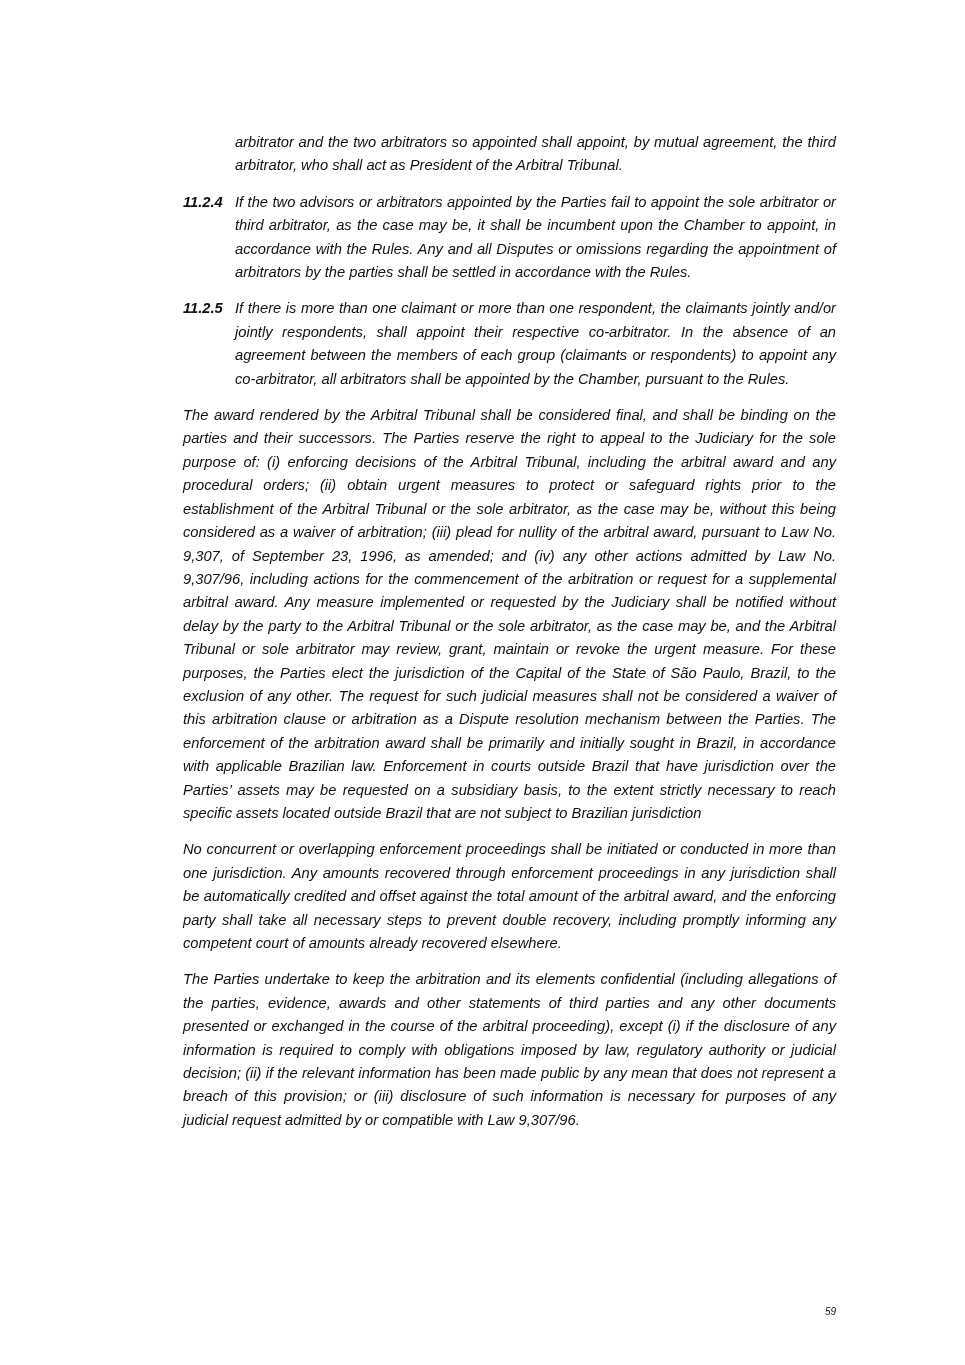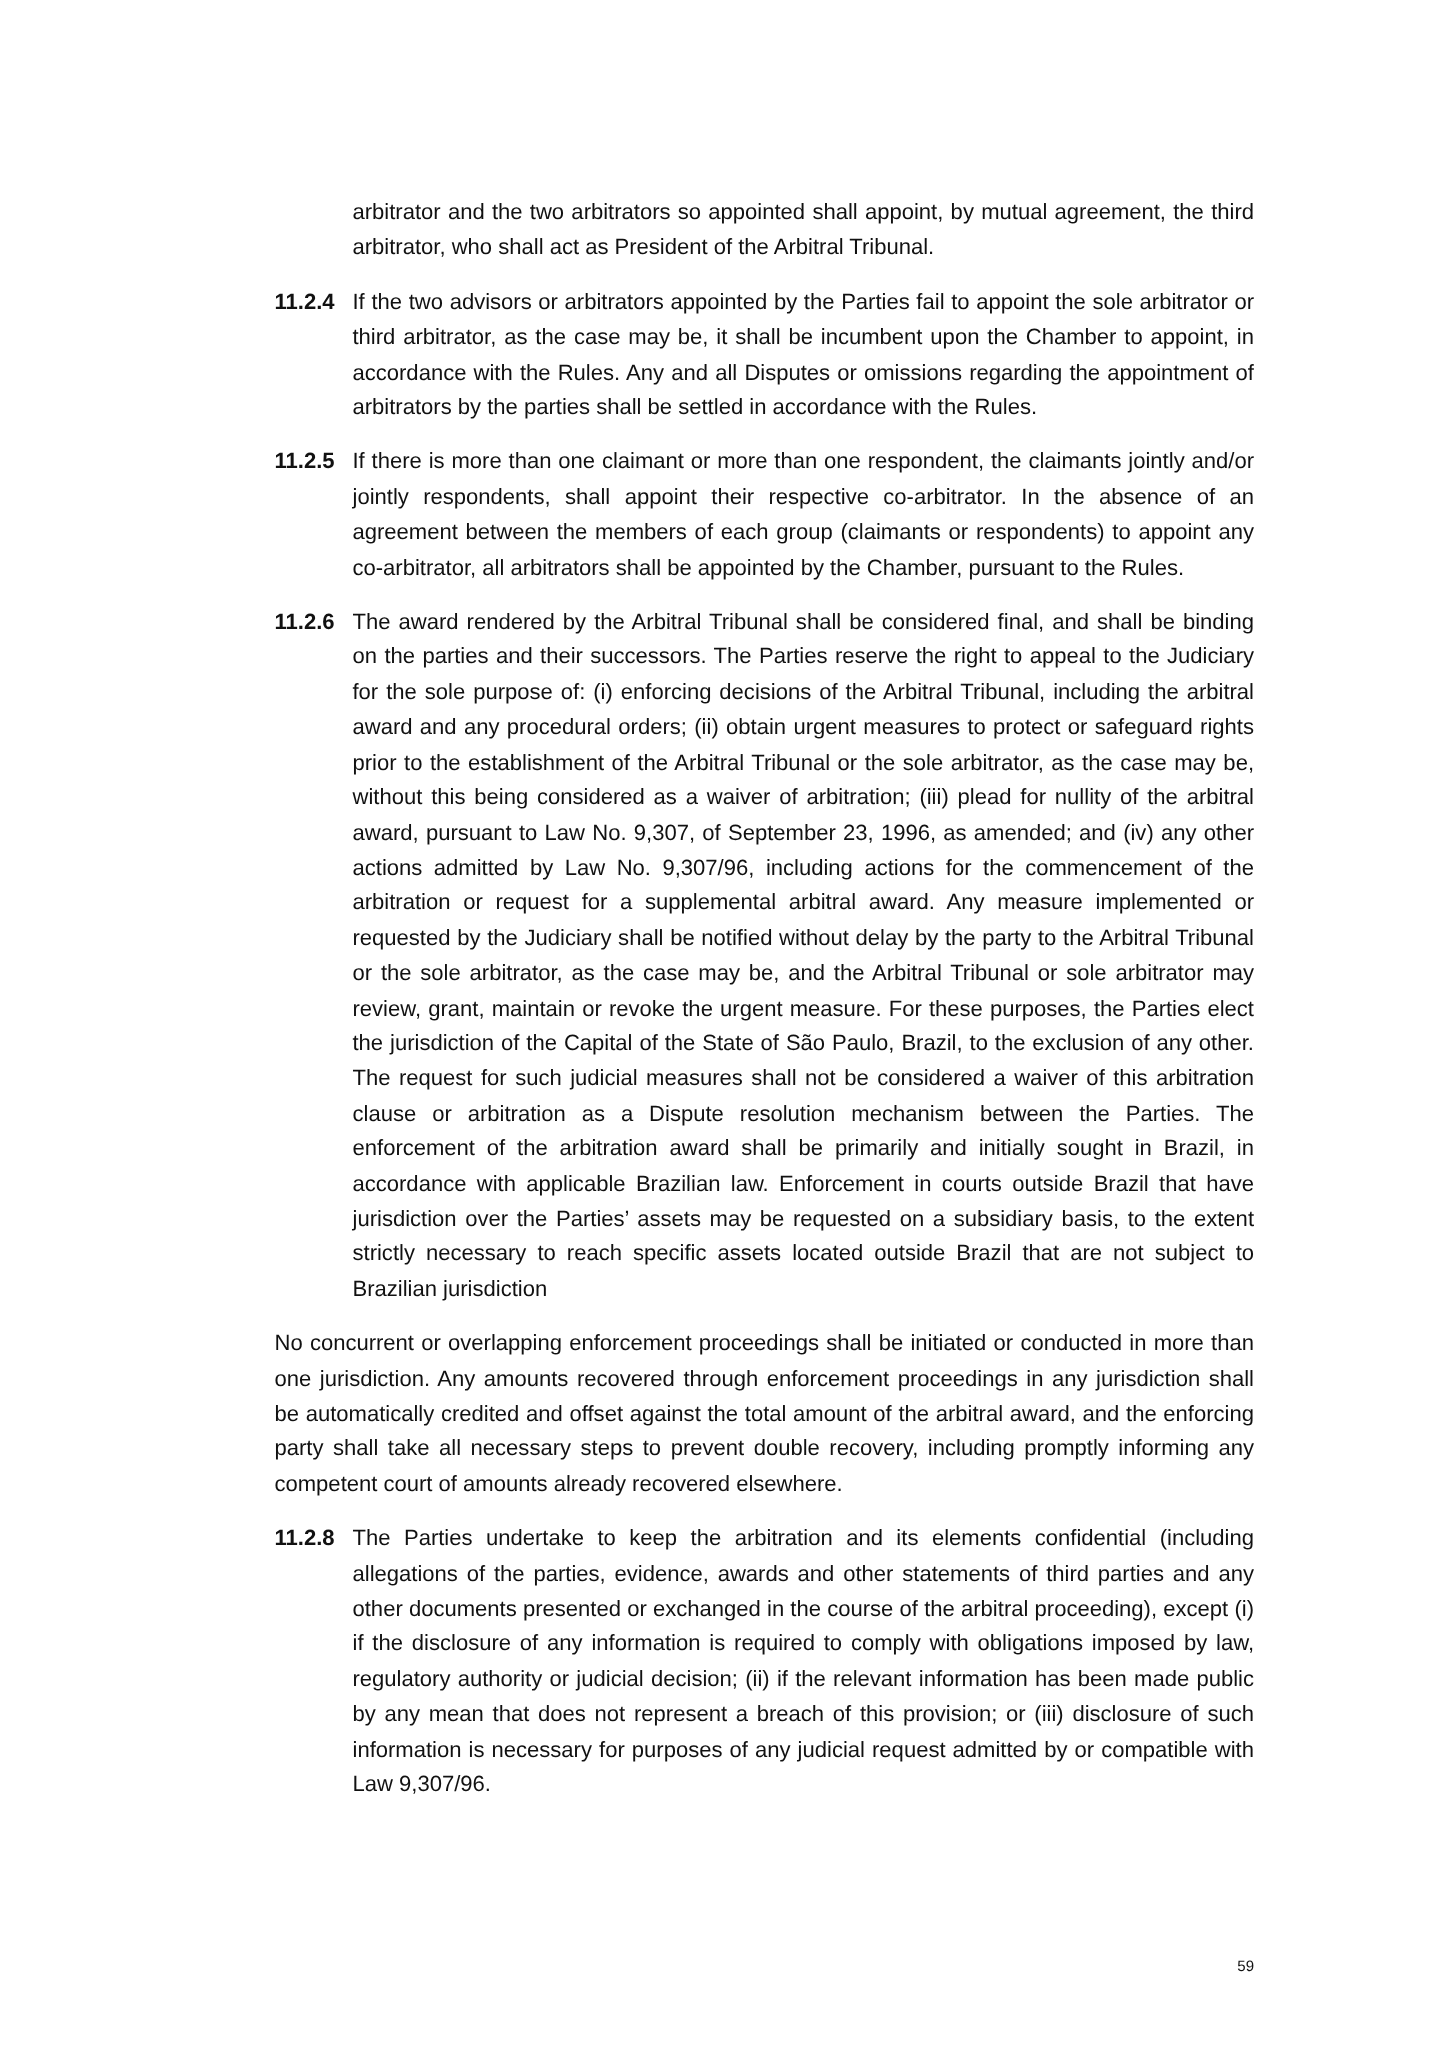--- a/index.html
+++ b/index.html
@@ -8,20 +8,21 @@
     background: #ffffff;
   }
   .page {
     position: relative;
     width: 965px;
     height: 1365px;
     background: #ffffff;
     font-family: "Liberation Sans", "DejaVu Sans", sans-serif;
     color: #111111;
     overflow: hidden;
+    font-style: italic;
   }
   .content {
     position: absolute;
     left: 183px;
     top: 131px;
     width: 653px;
   }
   .clause {
     display: flex;
     font-size: 14.7px;
@@ -61,29 +62,27 @@
       <div class="clause-number">11.2.4</div>
       <div class="clause-text">If the two advisors or arbitrators appointed by the Parties fail to appoint the sole arbitrator or third arbitrator, as the case may be, it shall be incumbent upon the Chamber to appoint, in accordance with the Rules. Any and all Disputes or omissions regarding the appointment of arbitrators by the parties shall be settled in accordance with the Rules.</div>
     </div>
 
     <div class="clause">
       <div class="clause-number">11.2.5</div>
       <div class="clause-text">If there is more than one claimant or more than one respondent, the claimants jointly and/or jointly respondents, shall appoint their respective co-arbitrator. In the absence of an agreement between the members of each group (claimants or respondents) to appoint any co-arbitrator, all arbitrators shall be appointed by the Chamber, pursuant to the Rules.</div>
     </div>
 
     <div class="clause">
-      <div class="clause-number">11.2.6</div>
       <div class="clause-text">The award rendered by the Arbitral Tribunal shall be considered final, and shall be binding on the parties and their successors. The Parties reserve the right to appeal to the Judiciary for the sole purpose of: (i) enforcing decisions of the Arbitral Tribunal, including the arbitral award and any procedural orders; (ii) obtain urgent measures to protect or safeguard rights prior to the establishment of the Arbitral Tribunal or the sole arbitrator, as the case may be, without this being considered as a waiver of arbitration; (iii) plead for nullity of the arbitral award, pursuant to Law No. 9,307, of September 23, 1996, as amended; and (iv) any other actions admitted by Law No. 9,307/96, including actions for the commencement of the arbitration or request for a supplemental arbitral award. Any measure implemented or requested by the Judiciary shall be notified without delay by the party to the Arbitral Tribunal or the sole arbitrator, as the case may be, and the Arbitral Tribunal or sole arbitrator may review, grant, maintain or revoke the urgent measure. For these purposes, the Parties elect the jurisdiction of the Capital of the State of São Paulo, Brazil, to the exclusion of any other. The request for such judicial measures shall not be considered a waiver of this arbitration clause or arbitration as a Dispute resolution mechanism between the Parties. The enforcement of the arbitration award shall be primarily and initially sought in Brazil, in accordance with applicable Brazilian law. Enforcement in courts outside Brazil that have jurisdiction over the Parties’ assets may be requested on a subsidiary basis, to the extent strictly necessary to reach specific assets located outside Brazil that are not subject to Brazilian jurisdiction</div>
     </div>
 
     <div class="clause">
       <div class="clause-text">No concurrent or overlapping enforcement proceedings shall be initiated or conducted in more than one jurisdiction. Any amounts recovered through enforcement proceedings in any jurisdiction shall be automatically credited and offset against the total amount of the arbitral award, and the enforcing party shall take all necessary steps to prevent double recovery, including promptly informing any competent court of amounts already recovered elsewhere.</div>
     </div>
 
     <div class="clause">
-      <div class="clause-number">11.2.8</div>
       <div class="clause-text">The Parties undertake to keep the arbitration and its elements confidential (including allegations of the parties, evidence, awards and other statements of third parties and any other documents presented or exchanged in the course of the arbitral proceeding), except (i) if the disclosure of any information is required to comply with obligations imposed by law, regulatory authority or judicial decision; (ii) if the relevant information has been made public by any mean that does not represent a breach of this provision; or (iii) disclosure of such information is necessary for purposes of any judicial request admitted by or compatible with Law 9,307/96.</div>
     </div>
 
   </div>
 
   <div class="page-number">59</div>
 </div>
 
 </body></html>

